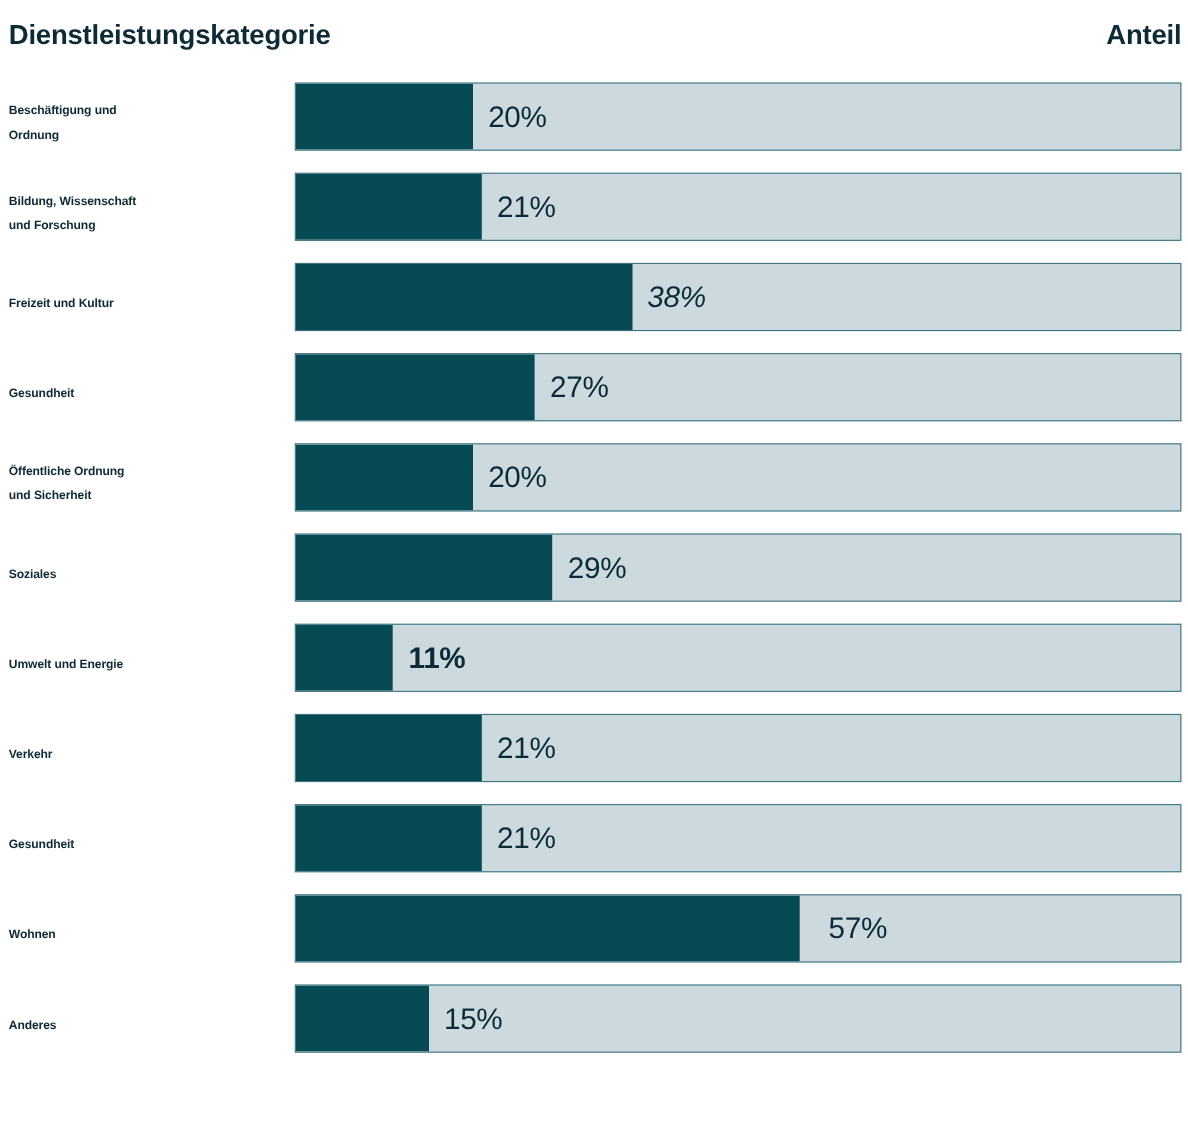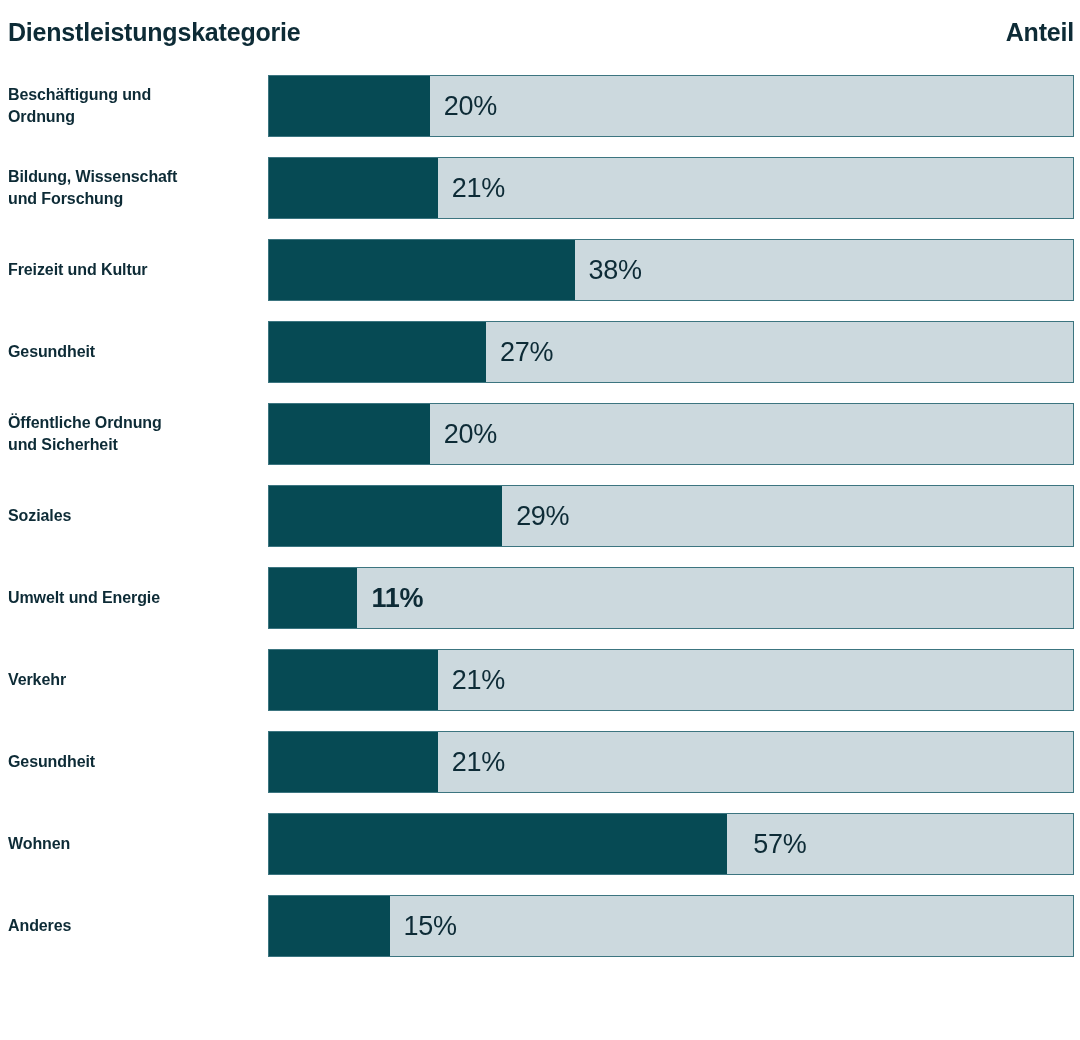--- a/index.html
+++ b/index.html
@@ -61,27 +61,27 @@
     width:1080px;
   }
   .bar-row{
     position:relative;
     height:62px;
     margin-bottom:20px;
   }
   .row-label{
     position:absolute;
     left:8px;
-    top:0;
+    top:6px;
     width:252px;
     height:62px;
     display:flex;
     flex-direction:column;
     justify-content:center;
-    font-size:16px;
+    font-size:11px;
     font-weight:bold;
     line-height:22px;
     color:var(--text);
     letter-spacing:-0.1px;
     word-break:normal;
   }
   .bar-track{
     position:absolute;
     left:268px;
     top:0;
@@ -144,21 +144,21 @@
           <div class="bar-fill" style="width: 21%;"></div>
           <div class="bar-value" style="left: 21%;">21%</div>
         </div>
       </div>
       <div class="bar-row">
         <div class="row-label">
           <span>Freizeit und Kultur</span>
         </div>
         <div class="bar-track">
           <div class="bar-fill" style="width: 38%;"></div>
-          <div class="bar-value" style="left: 38%;">38%</div>
+          <div class="bar-value" style="left: 38%; font-style: italic;">38%</div>
         </div>
       </div>
       <div class="bar-row">
         <div class="row-label">
           <span>Gesundheit</span>
         </div>
         <div class="bar-track">
           <div class="bar-fill" style="width: 27%;"></div>
           <div class="bar-value" style="left: 27%;">27%</div>
         </div>

